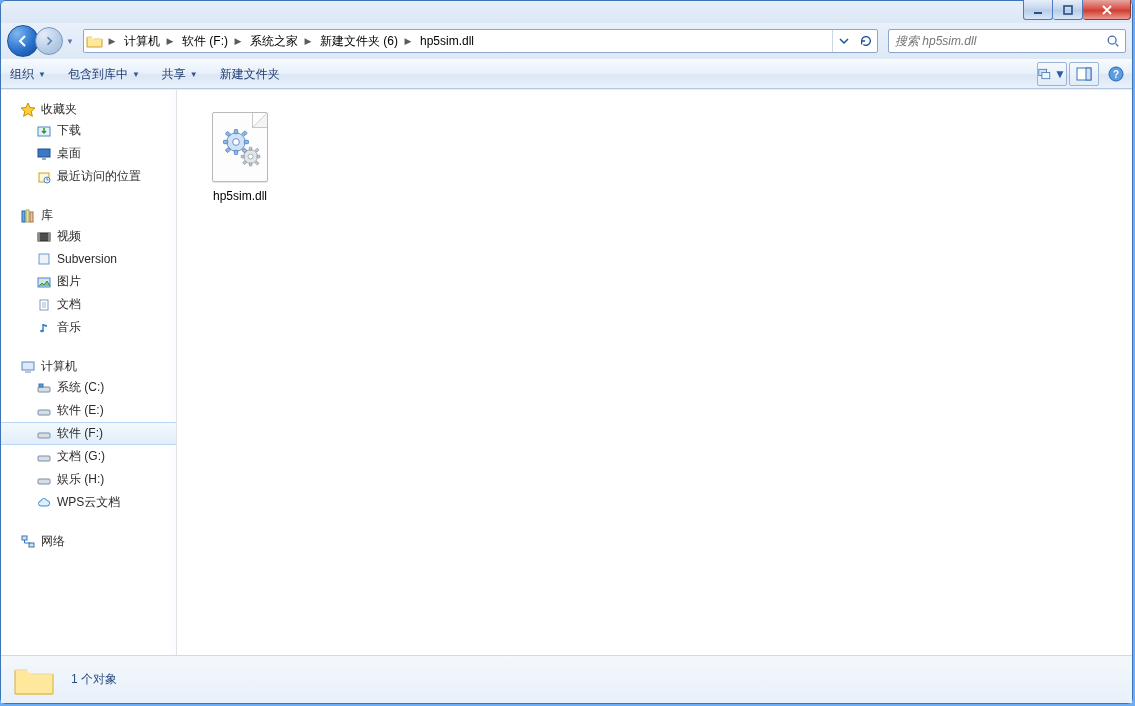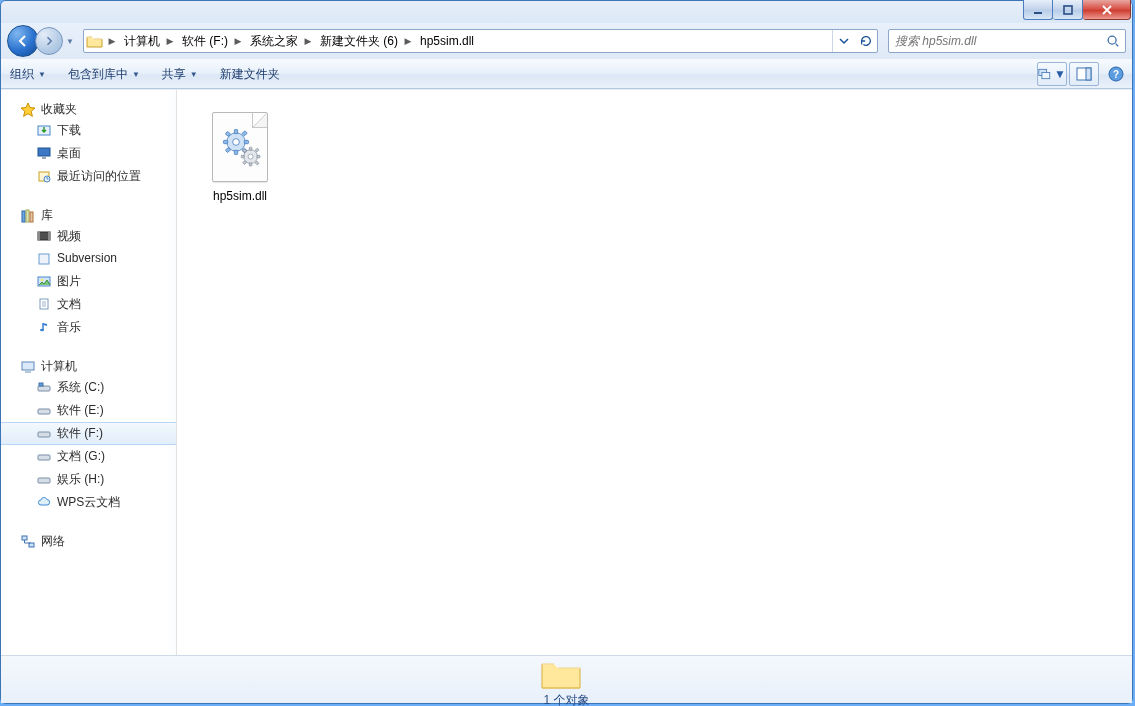--- a/index.html
+++ b/index.html
@@ -273,20 +273,21 @@
     color:#7a7a7a;
     font-size: 9px;
   }
   .sb-head .gicon {
     width: 18px; height:16px;
     display:flex; align-items:center; justify-content:center;
     margin-right: 4px;
   }
   .sb-item {
     display:flex;
+    align-items:center;
     padding: 2px 6px 2px 34px;
     color: #2b2b2b;
     cursor: default;
     border: 1px solid transparent;
     border-left:none; border-right:none;
   }
   .sb-item.selected {
     background: linear-gradient(#f3f8fd,#e1eefb);
     border-color:#b8d6f6;
   }
@@ -349,21 +350,20 @@
 
   
   .statusbar {
     height: 48px;
     background: linear-gradient(#f4f8fd 0%, #e8f0fa 100%);
     border-top: 1px solid #cfd9e8;
     display:flex;
     align-items:center;
     padding: 0 8px;
     box-sizing:border-box;
-    flex-direction:column;
   }
   .status-thumb {
     width: 42px; height: 36px;
     margin: 0 16px 0 4px;
     display:flex; align-items:center; justify-content:center;
   }
   .status-text {
     color:#2b4e86;
     font-size:12px;
   }

